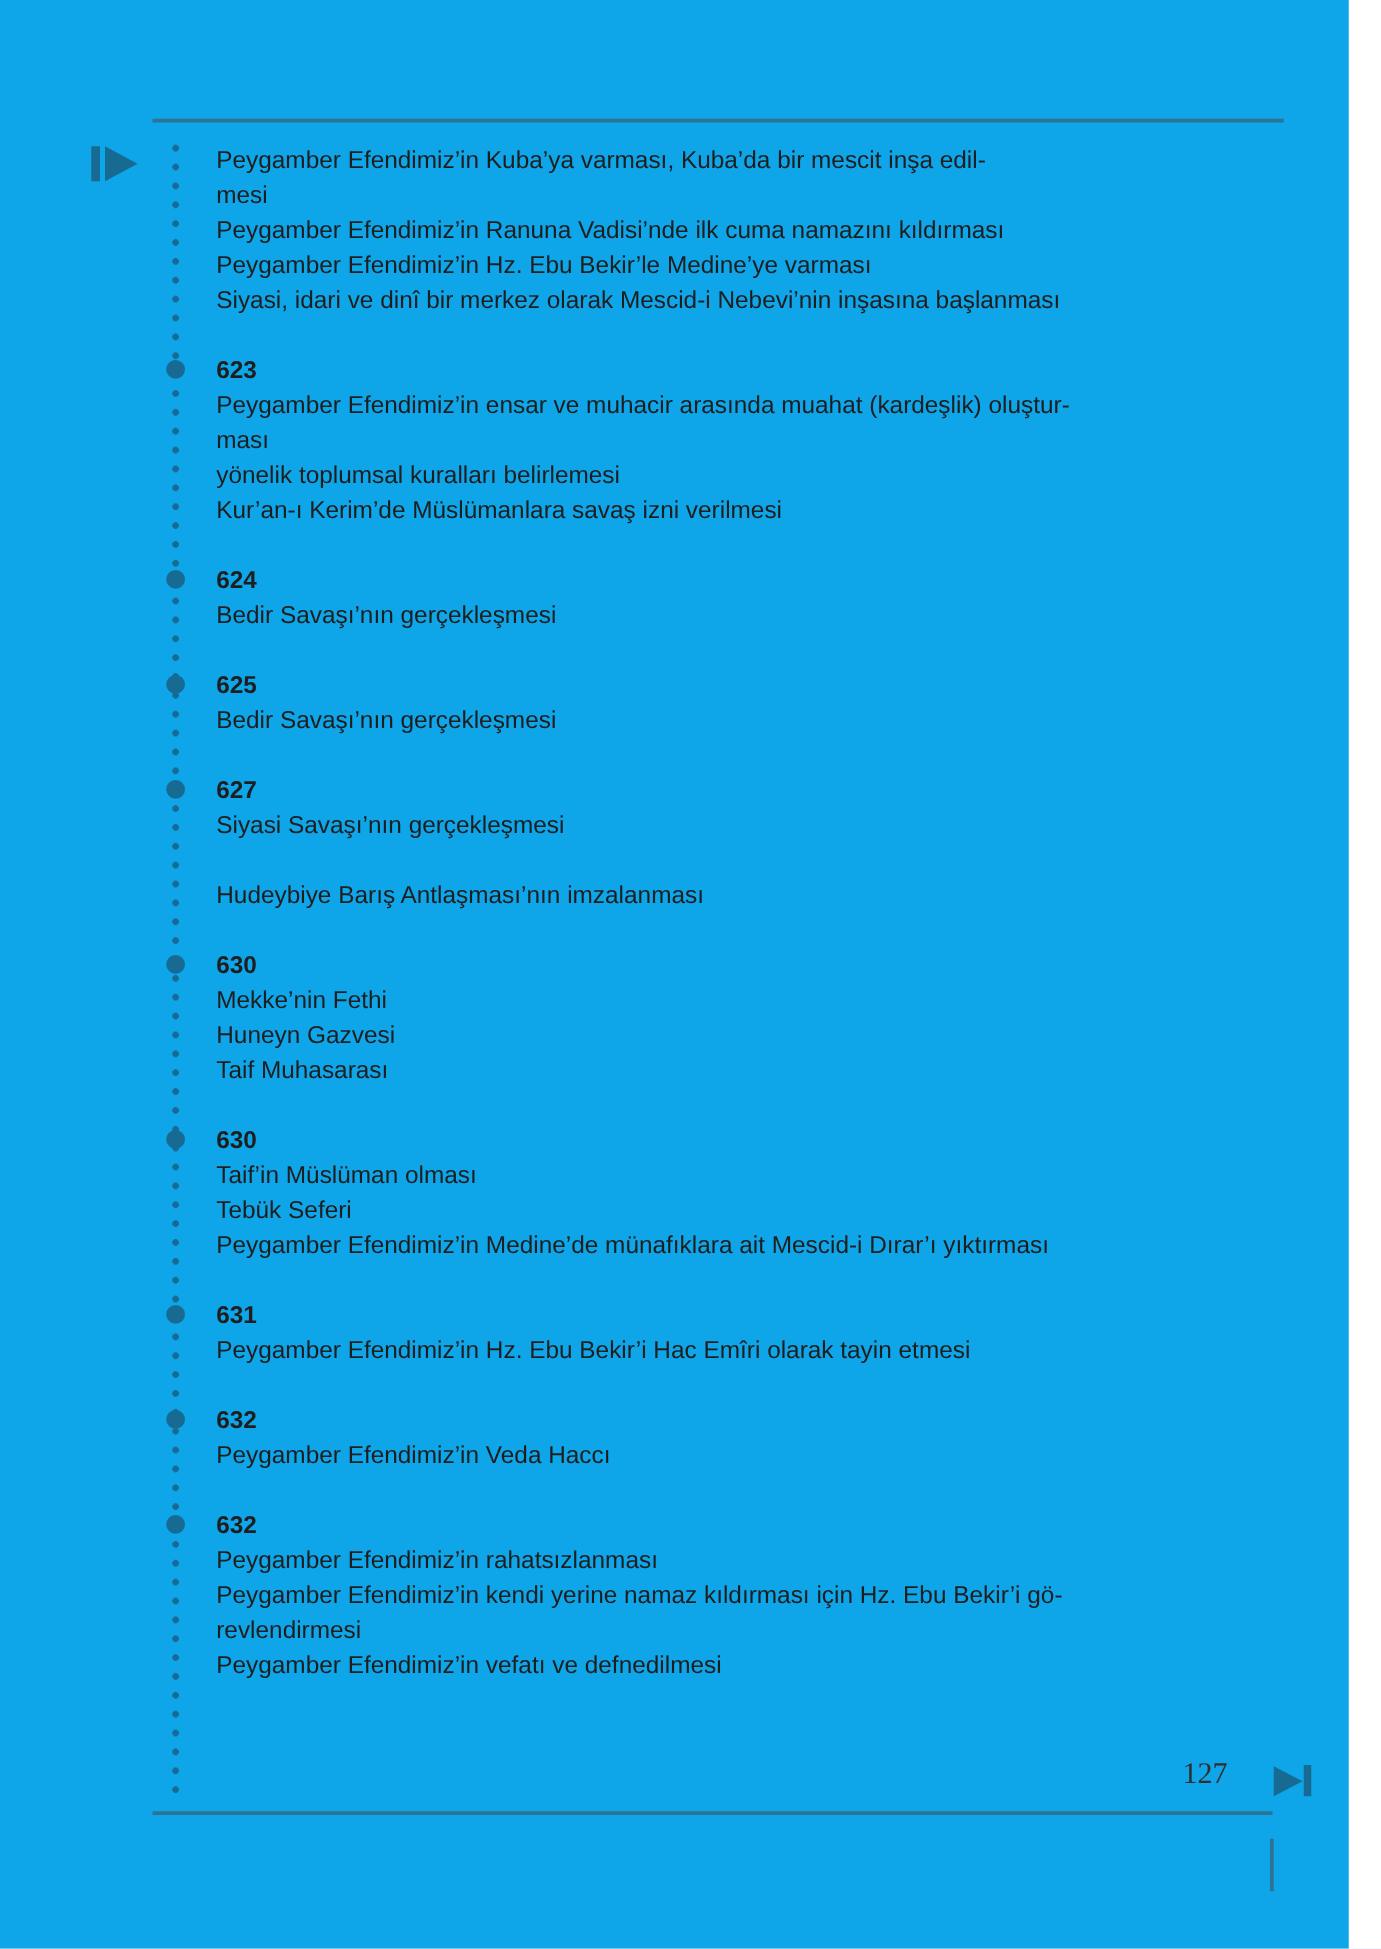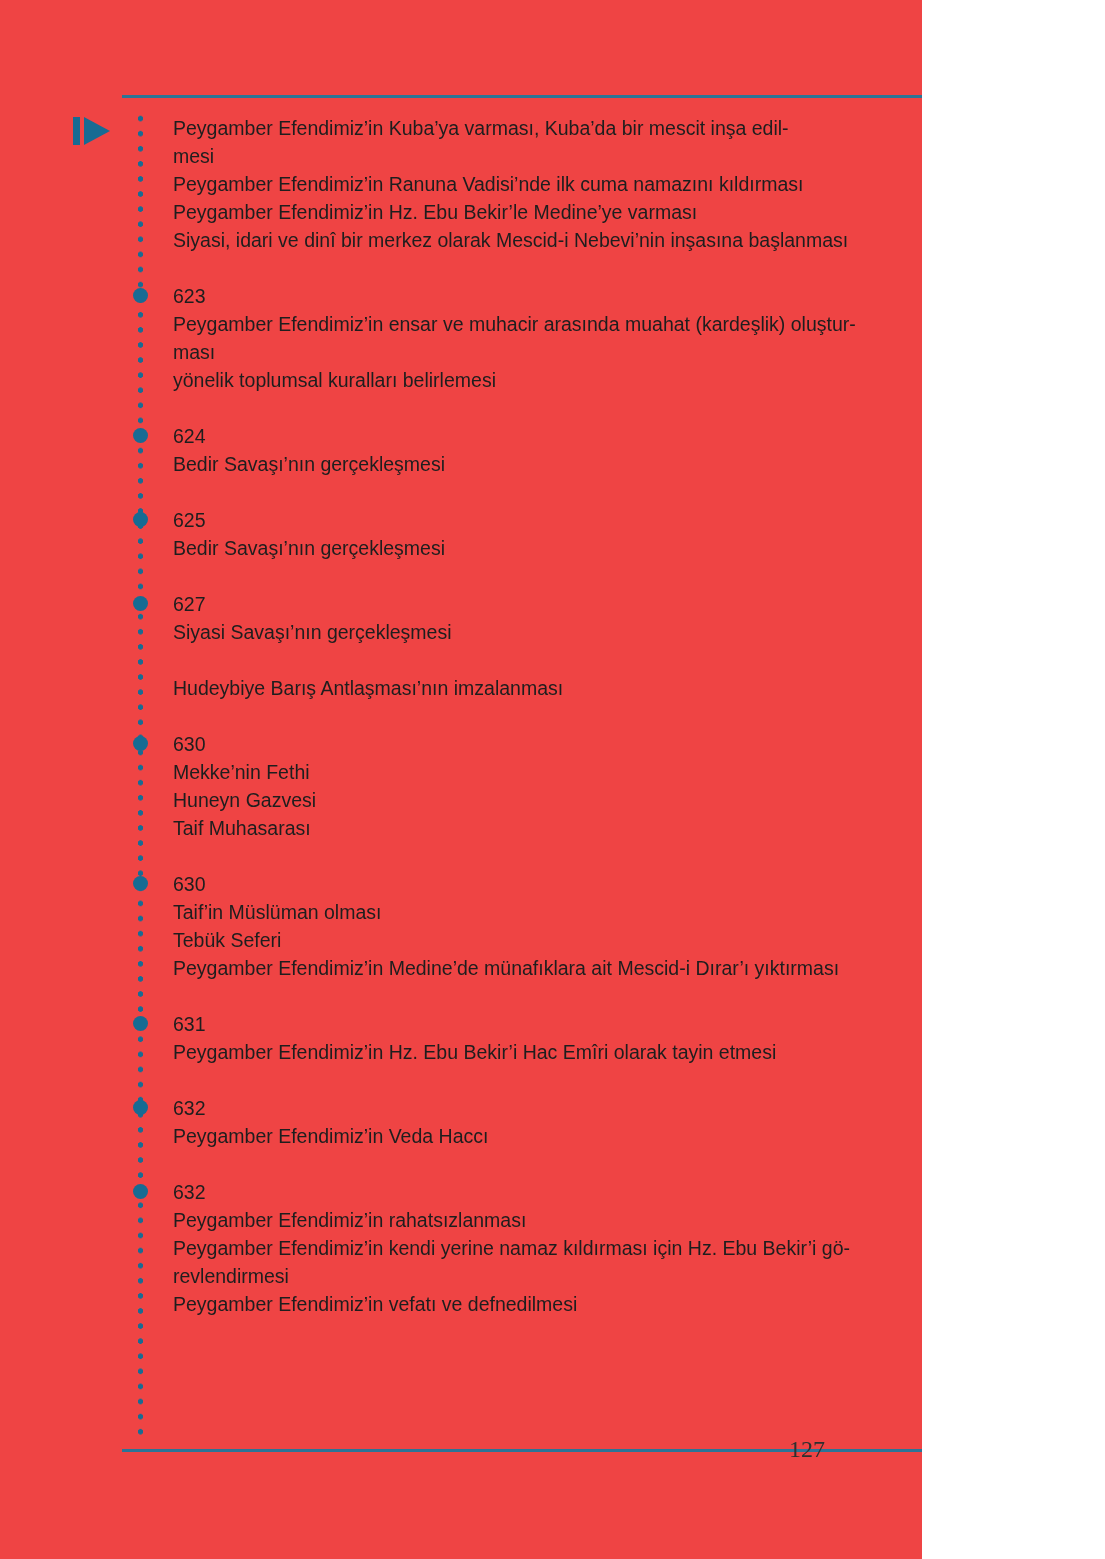--- a/index.html
+++ b/index.html
@@ -3,23 +3,23 @@
 <meta charset="utf-8">
 <style>
   :root {
     --accent: #176b93;
     --rule: #2c7496;
     --text: #1e1e1e;
   }
   html, body { margin: 0; padding: 0; background: #fff; }
   .page {
     position: relative;
-    width: 922px;
+    width: 1079px;
     height: 1559px;
-    background: #ef4444;
+    background: #0ea5e9;
     font-family: "Liberation Sans", sans-serif;
     overflow: hidden;
   }
   .rule { position: absolute; height: 3px; background: var(--rule); }
   .rule.top    { left: 122px; top: 95px;   width: 905px; }
   .rule.bottom { left: 122px; top: 1449px; width: 896px; }
 
   
   .icon-prev { position: absolute; left: 73px; top: 117px; display: flex; align-items: center; }
   .icon-prev .bar { width: 7px; height: 28px; background: var(--accent); margin-right: 4px; }
@@ -44,33 +44,33 @@
 
   .content {
     position: absolute;
     left: 173px; top: 114px;
     color: var(--text);
     font-size: 19.5px;
     line-height: 28px;
     white-space: nowrap;
   }
   .section + .section { margin-top: 28px; }
-  .year { font-weight: normal; position: relative; }
+  .year { font-weight: bold; position: relative; }
   .year::before {
     content: "";
     position: absolute;
     left: -40px; top: 6px;
     width: 15px; height: 15px;
     border-radius: 50%;
     background: var(--accent);
   }
 
   .page-number {
     position: absolute;
-    top: 1436px; right: 97px;
+    top: 1406px; right: 97px;
     font-family: "Liberation Serif", serif;
     font-size: 24px;
     color: #2f2f2f;
   }
   .page-bar {
     position: absolute;
     left: 1016px; top: 1471px;
     width: 3px; height: 42px;
     background: var(--rule);
   }
@@ -95,20 +95,21 @@
         <div class="entry-line">mesi</div>
         <div class="entry-line">Peygamber Efendimiz’in Ranuna Vadisi’nde ilk cuma namazını kıldırması</div>
         <div class="entry-line">Peygamber Efendimiz’in Hz. Ebu Bekir’le Medine’ye varması</div>
         <div class="entry-line">Siyasi, idari ve dinî bir merkez olarak Mescid-i Nebevi’nin inşasına başlanması</div>
       </div>
       <div class="section">
         <div class="year">623</div>
         <div class="entry-line">Peygamber Efendimiz’in ensar ve muhacir arasında muahat (kardeşlik) oluştur-</div>
         <div class="entry-line">ması</div>
         <div class="entry-line">yönelik toplumsal kuralları belirlemesi</div>
+        <div class="entry-line">Kur’an-ı Kerim’de Müslümanlara savaş izni verilmesi</div>
       </div>
       <div class="section">
         <div class="year">624</div>
         <div class="entry-line">Bedir Savaşı’nın gerçekleşmesi</div>
       </div>
       <div class="section">
         <div class="year">625</div>
         <div class="entry-line">Bedir Savaşı’nın gerçekleşmesi</div>
       </div>
       <div class="section">

